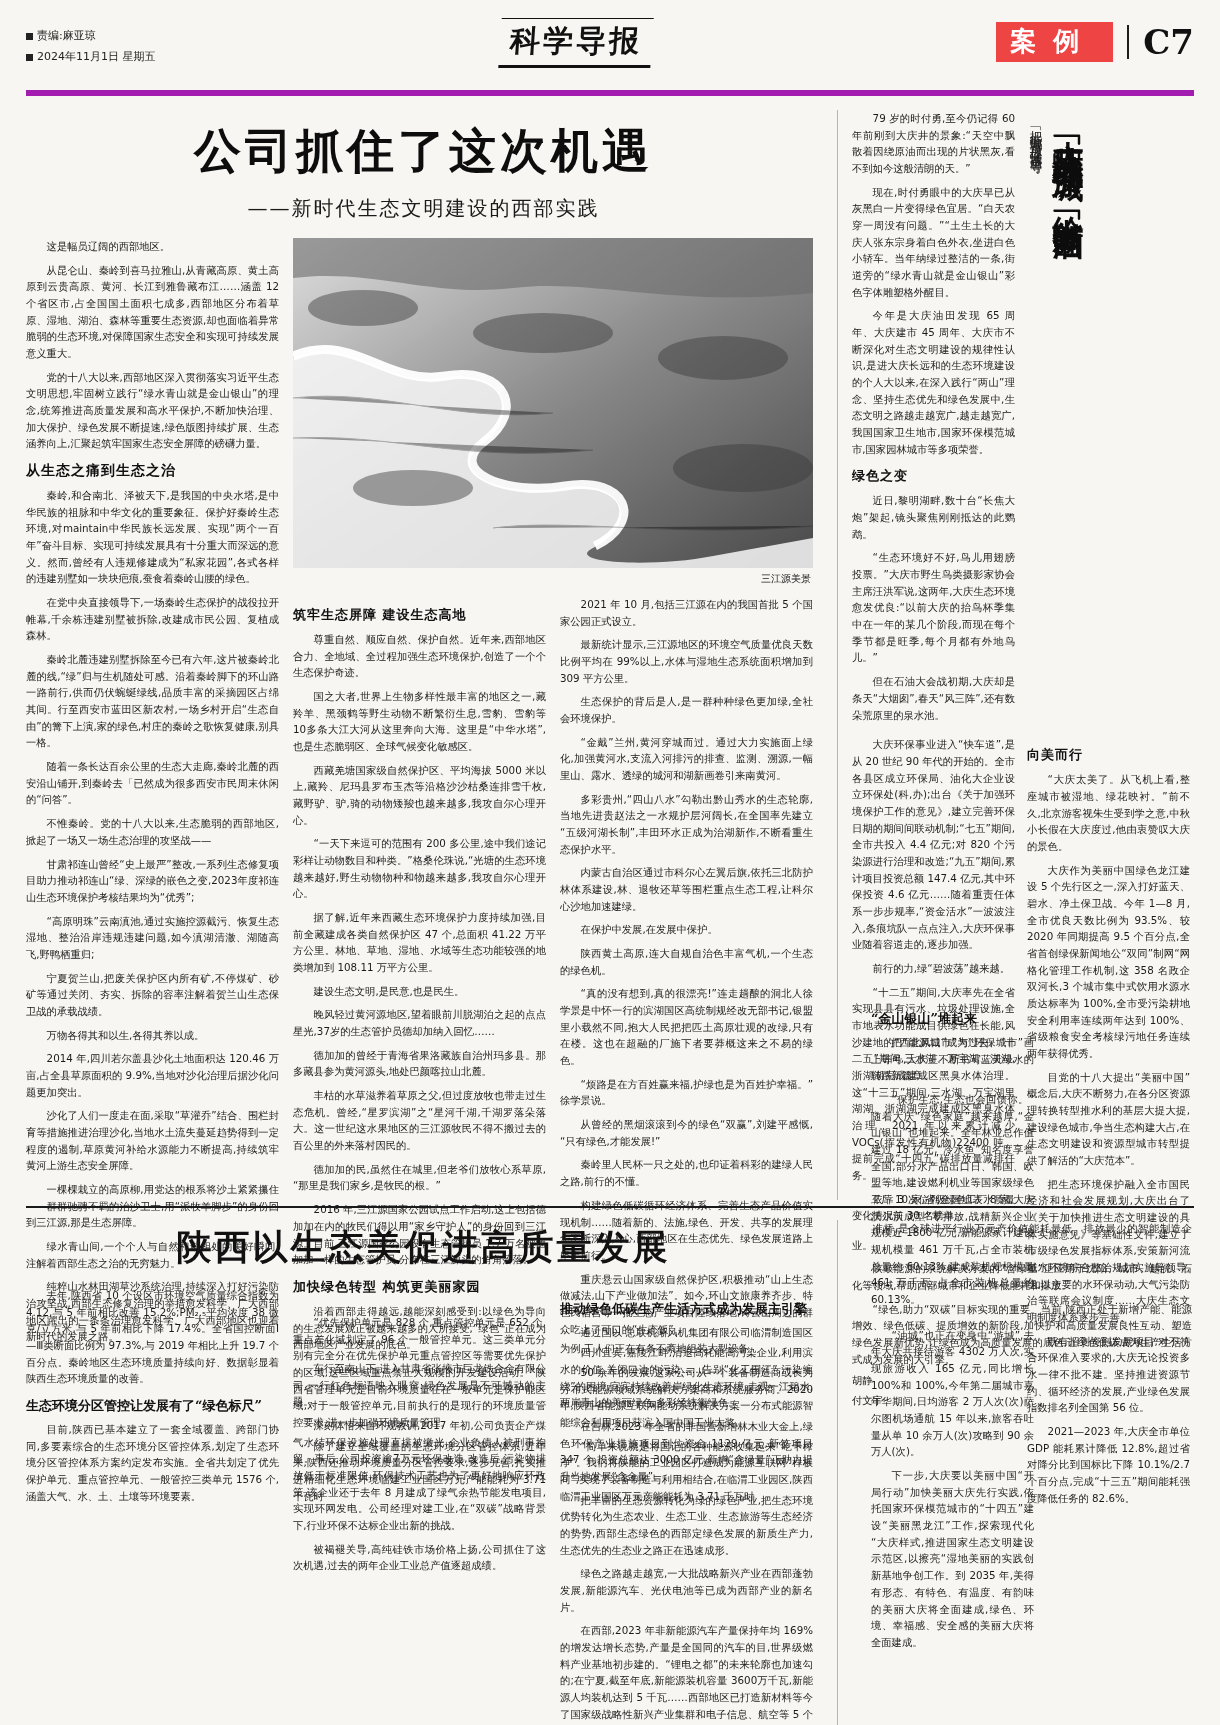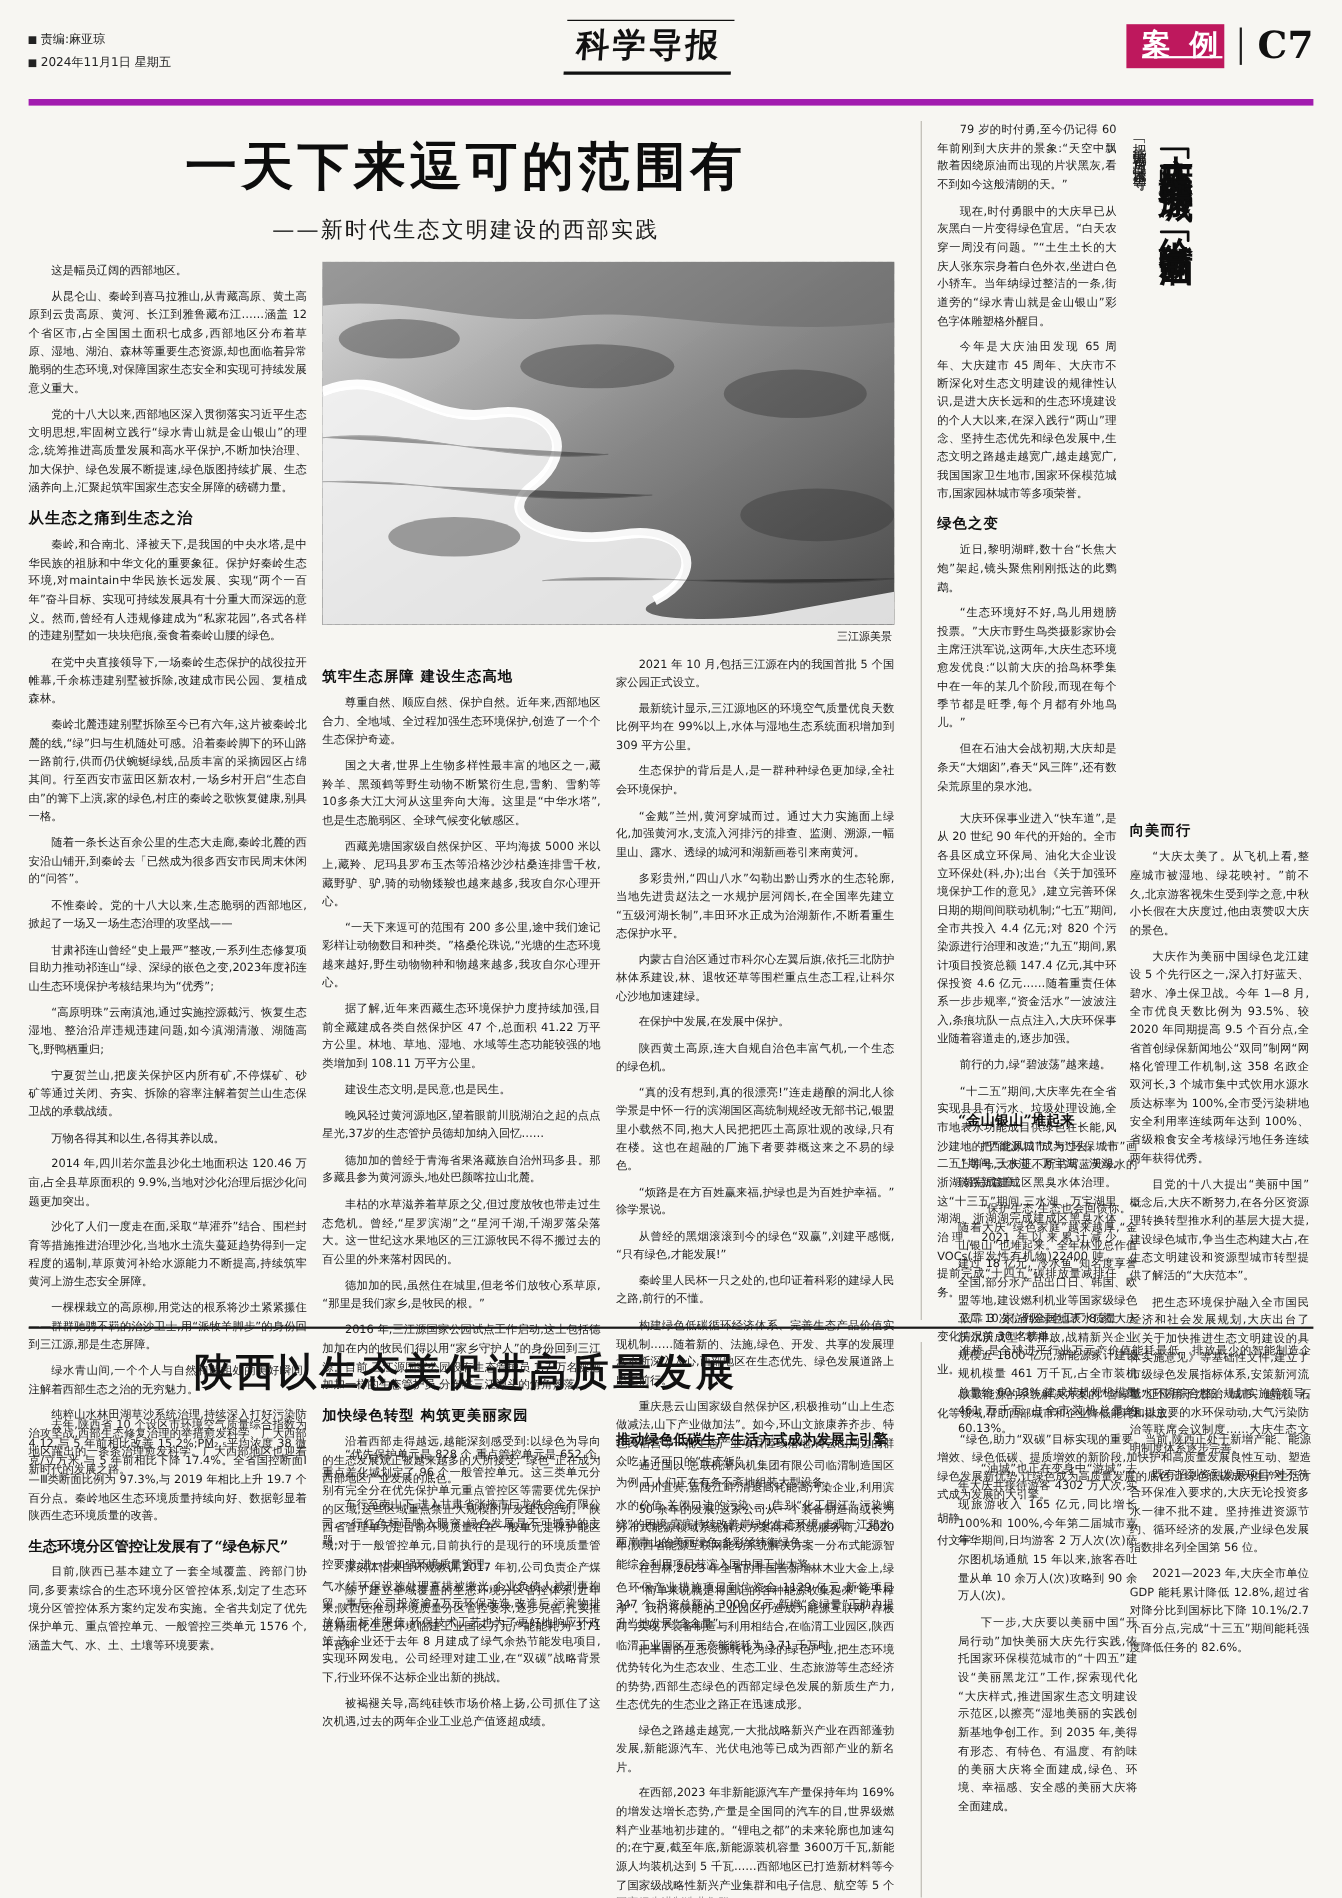--- a/index.html
+++ b/index.html
@@ -32,26 +32,25 @@
     font-family:"DejaVu Serif","Liberation Serif",serif;
     font-weight:bold; font-size:30px; letter-spacing:3px;
     color:#111;
     border-bottom:3px solid #111;
     border-top:1px solid #111;
     padding:2px 10px 3px 10px;
     transform:skewX(-4deg);
   }
   .mh-right { display:flex; align-items:center; gap:14px; padding-top:4px; }
   .casebox {
-    background:#be185d; color:#fff;
+    background:#ef4444; color:#fff;
     font-family:"DejaVu Serif","Liberation Serif",serif;
     font-weight:bold; font-size:26px; letter-spacing:4px;
-    padding:6px 2px 8px 14px;
+    padding:6px 30px 8px 14px;
     line-height:1;
-    text-decoration:underline;
   }
   .pagenum {
     font-family:"DejaVu Serif","Liberation Serif",serif;
     font-weight:bold; font-size:34px;
     border-left:2px solid #1c1c1c;
     padding-left:14px; line-height:1;
   }
 
   
   .main {
@@ -205,21 +204,21 @@
     </div>
     <div class="mh-right">
       <div class="casebox">案 例</div>
       <div class="pagenum">C7</div>
     </div>
   </div>
 
   <div class="main">
 
     <div class="left-zone">
-      <div class="headline">一天下来逗可的范围有</div>
+      <div class="headline">公司抓住了这次机遇</div>
       <div class="subhead">——新时代生态文明建设的西部实践</div>
 
       <div class="cols3">
         <div class="col">
           <p class="ptext">这是幅员辽阔的西部地区。</p>
           <p class="ptext">从昆仑山、秦岭到喜马拉雅山,从青藏高原、黄土高原到云贵高原、黄河、长江到雅鲁藏布江……涵盖 12 个省区市,占全国国土面积七成多,西部地区分布着草原、湿地、湖泊、森林等重要生态资源,却也面临着异常脆弱的生态环境,对保障国家生态安全和实现可持续发展意义重大。</p>
           <p class="ptext">党的十八大以来,西部地区深入贯彻落实习近平生态文明思想,牢固树立践行“绿水青山就是金山银山”的理念,统筹推进高质量发展和高水平保护,不断加快治理、加大保护、绿色发展不断提速,绿色版图持续扩展、生态涵养向上,汇聚起筑牢国家生态安全屏障的磅礴力量。</p>
           <div class="subtitle">从生态之痛到生态之治</div>
           <p class="ptext">秦岭,和合南北、泽被天下,是我国的中央水塔,是中华民族的祖脉和中华文化的重要象征。保护好秦岭生态环境,对maintain中华民族长远发展、实现“两个一百年”奋斗目标、实现可持续发展具有十分重大而深远的意义。然而,曾经有人违规修建成为“私家花园”,各式各样的违建别墅如一块块疤痕,蚕食着秦岭山腰的绿色。</p>
           <p class="ptext">在党中央直接领导下,一场秦岭生态保护的战役拉开帷幕,千余栋违建别墅被拆除,改建成市民公园、复植成森林。</p>

